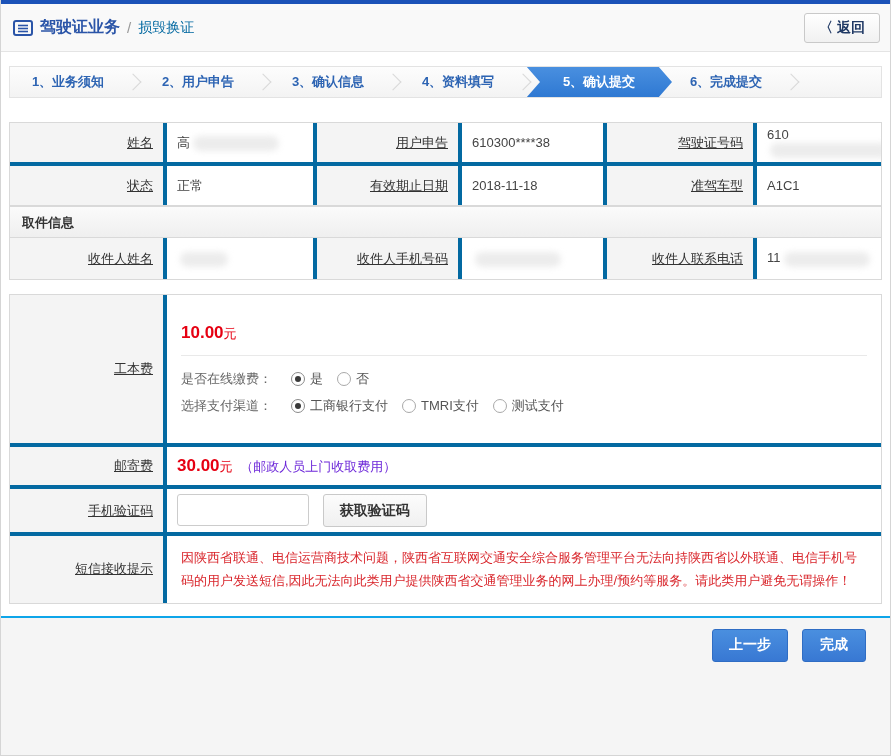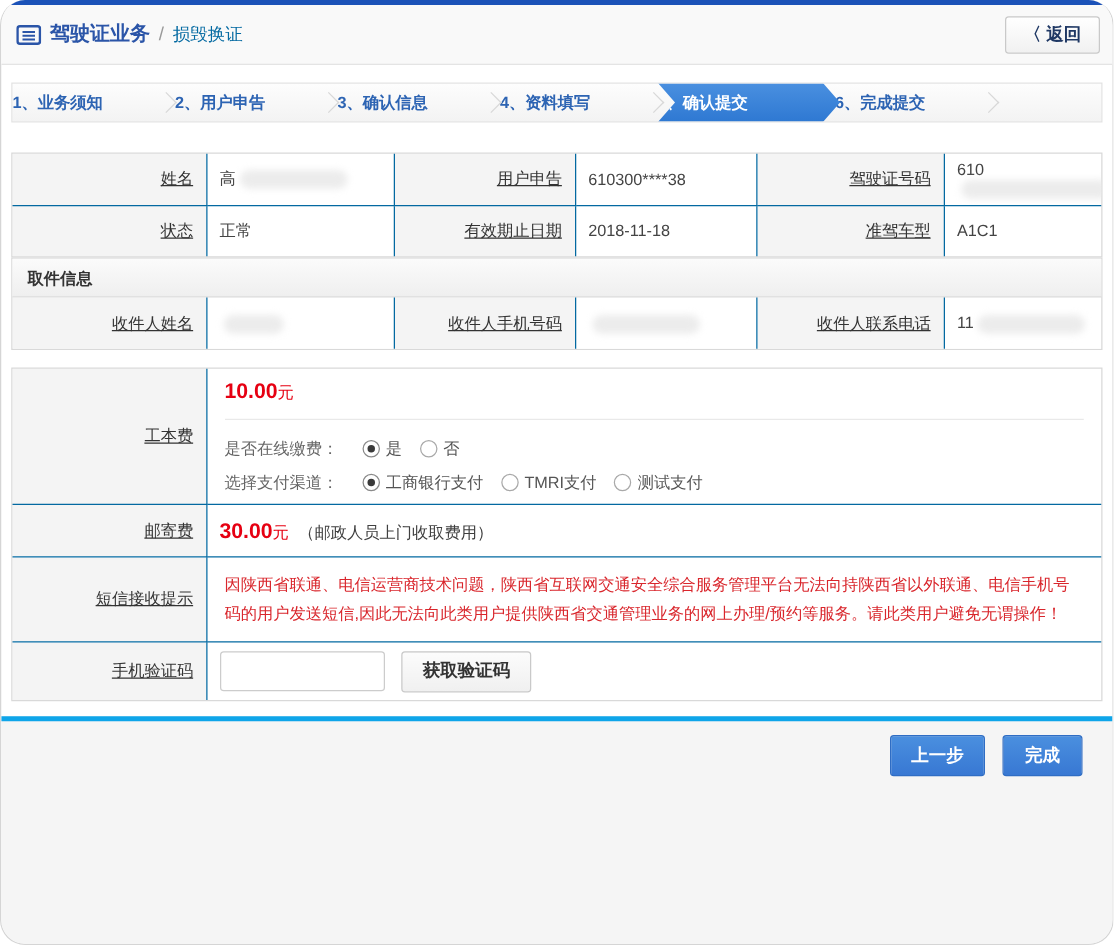--- a/index.html
+++ b/index.html
@@ -1,67 +1,67 @@
 <!DOCTYPE html>
 <html><head>
 <meta charset="utf-8">
 <style>
   * { margin:0; padding:0; box-sizing:border-box; }
   html,body { width:891px; height:756px; background:#fff; font-family:"Liberation Sans","DejaVu Sans",sans-serif; font-size:13px; color:#333; }
-  .frame { width:891px; height:756px; border-left:1px solid #d5d5d5; border-right:1px solid #d5d5d5; border-bottom:1px solid #d5d5d5; overflow:hidden; background:#fff; display:flex; flex-direction:column;border-radius:20px; }
+  .frame { width:891px; height:756px; border-left:1px solid #d5d5d5; border-right:1px solid #d5d5d5; border-bottom:1px solid #d5d5d5; overflow:hidden; background:#fff; display:flex; flex-direction:column; }
   .topline { height:4px; background:#1b52b8; flex:none; }
 
   
   .header { height:48px; background:#f9f9f9; border-bottom:1px solid #e4e4e4; display:flex; align-items:center; padding:0 10px 0 12px; flex:none; }
   .title-icon { width:20px; height:16px; margin-right:7px; flex:none; }
   .h-title { font-size:16px; font-weight:bold; color:#2b55a8; }
   .h-div { color:#999; margin:0 7px; font-size:15px; }
   .h-sub { font-size:14px; color:#0369a1; }
   .back-btn { margin-left:auto; height:30px; padding:0 14px; background:linear-gradient(#fff,#f1f1f1); border:1px solid #c9c9c9; border-radius:3px; font-size:14px; font-weight:bold; color:#1f3864; display:flex; align-items:center; cursor:pointer; }
   .back-btn .chev { margin-right:4px; font-weight:bold; }
 
   
   .steps { margin:14px 8px 0 8px; height:32px; border:1px solid #e3e3e3; background:linear-gradient(#fdfdfd,#f3f3f3); display:flex; align-items:center; overflow:hidden; flex:none; }
-  .step { width:116px; font-weight:bold; color:#2d64b3; font-size:13px; white-space:nowrap; flex:none; cursor:pointer; }
+  .step { width:116px; text-align:center; font-weight:bold; color:#2d64b3; font-size:13px; white-space:nowrap; flex:none; cursor:pointer; }
   .step-sep { width:12px; height:12px; border-top:1px solid #d8d8d8; border-right:1px solid #d8d8d8; transform:rotate(45deg); margin:0 1px; flex:none; }
   .step.active { width:146px; height:32px; line-height:32px; color:#fff; background:linear-gradient(#4a90e0,#2e78d2); clip-path:polygon(0 0, calc(100% - 14px) 0, 100% 50%, calc(100% - 14px) 100%, 0 100%, 14px 50%); margin:0 -4px; position:relative; z-index:2; }
   .step-fill { flex:1; }
 
   
   .tbl { margin:0 8px; border:1px solid #d9d9d9; flex:none; }
   .tbl + .tbl { }
   .tbl-head { height:31px; line-height:31px; padding-left:12px; font-weight:bold; color:#333; background:linear-gradient(#fbfbfb,#efefef); border-bottom:1px solid #d9d9d9; }
   table { width:100%; border-collapse:collapse; table-layout:fixed; }
-  td { border:1px solid #0369a1; padding:0 10px; height:41px; font-size:13px; color:#444; background:#fff; overflow:hidden; }
+  td { border:4px solid #0369a1; padding:0 10px; height:41px; font-size:13px; color:#444; background:#fff; overflow:hidden; }
   td.lbl { background:#f4f4f4; text-align:right; color:#333;text-decoration:underline; }
   tr > td:first-child { border-left:none; }
   tr > td:last-child { border-right:none; }
   tr:first-child > td { border-top:none; }
   tr:last-child > td { border-bottom:none; }
   .redact { display:inline-block; height:15px; border-radius:8px; background:#ececec; filter:blur(3px); vertical-align:middle; margin-left:3px; }
   .r-sm { width:48px; } .r-md { width:86px; } .r-lg { width:120px; } .r-xl { width:150px; }
 
   
   .price { color:#e60012; font-weight:bold; font-size:17px; }
   .unit { color:#e60012; font-size:13px; font-weight:normal; }
-  .red-note { color:#404040; font-size:13px; margin-left:4px; }
-  .fee-cell { padding:8px 14px; }
+  .red-note { color:#6d28d9; font-size:13px; margin-left:4px; }
+  .fee-cell { padding:28px 14px; }
   .fee-divider { border-top:1px solid #e9e9e9; margin:12px 0 14px 0; }
   .radio-line { display:flex; align-items:center; color:#666; margin-top:9px; }
   .radio-line .q { width:96px; flex:none; }
   .radio { width:14px; height:14px; border:1px solid #a9a9a9; border-radius:50%; background:#fff; display:inline-block; position:relative; margin:0 5px 0 14px; flex:none; cursor:pointer; }
   .radio.checked { border-color:#8a8a8a; }
   .radio.checked::after { content:""; position:absolute; left:3px; top:3px; width:6px; height:6px; border-radius:50%; background:#3a3a3a; }
   .radio-lab { color:#555; }
   .code-input { width:132px; height:32px; border:1px solid #ccc; border-radius:3px; padding:0 8px; font-size:13px; font-family:inherit; }
   .code-btn { height:33px; padding:0 16px; margin-left:10px; background:linear-gradient(#fcfcfc,#f0f0f0); border:1px solid #c9c9c9; border-radius:3px; font-size:14px; color:#333; font-weight:bold; cursor:pointer; }
   .notice-cell { padding:10px 14px; line-height:1.8; color:#d9262c; }
 
   
-  .footer { margin-top:12px; flex:1; background:#f5f5f5; border-top:4px solid #0ea5e9; display:flex; justify-content:flex-end; align-items:flex-start; padding:11px 24px 0 0; }
+  .footer { margin-top:12px; flex:1; background:#f5f5f5; border-top:2px solid #0ea5e9; display:flex; justify-content:flex-end; align-items:flex-start; padding:11px 24px 0 0; }
   .btn-blue { min-width:64px; height:33px; padding:0 16px; background:linear-gradient(#4a8fdf,#3878d3); border:1px solid #2f6dc4; border-radius:3px; color:#fff; font-size:14px; font-weight:bold; cursor:pointer; margin-left:14px; }
   .gap24 { height:24px; flex:none; }
 </style>
 </head>
 <body>
 
 <div class="frame">
   <div class="topline"></div>
 
   <div class="header">
@@ -183,30 +183,30 @@
         </td>
       </tr>
       <tr>
         <td class="lbl">邮寄费</td>
         <td style="height:42px;">
           <span class="price">30.00</span><span class="unit">元</span>
           <span class="red-note">（邮政人员上门收取费用）</span>
         </td>
       </tr>
       <tr>
-        <td class="lbl">短信接收提示</td>
-        <td class="notice-cell">因陕西省联通、电信运营商技术问题，陕西省互联网交通安全综合服务管理平台无法向持陕西省以外联通、电信手机号码的用户发送短信,因此无法向此类用户提供陕西省交通管理业务的网上办理/预约等服务。请此类用户避免无谓操作！</td>
-      </tr>
-      <tr>
         <td class="lbl">手机验证码</td>
         <td style="height:47px;">
           <input class="code-input" type="text" value="" style="">
           <button class="code-btn">获取验证码</button>
         </td>
       </tr>
+      <tr>
+        <td class="lbl">短信接收提示</td>
+        <td class="notice-cell">因陕西省联通、电信运营商技术问题，陕西省互联网交通安全综合服务管理平台无法向持陕西省以外联通、电信手机号码的用户发送短信,因此无法向此类用户提供陕西省交通管理业务的网上办理/预约等服务。请此类用户避免无谓操作！</td>
+      </tr>
     </tbody>
       </table>
   </div>
 
   <div class="footer">
     <button class="btn-blue">上一步</button>
     <button class="btn-blue">完成</button>
   </div>
 </div>
 

